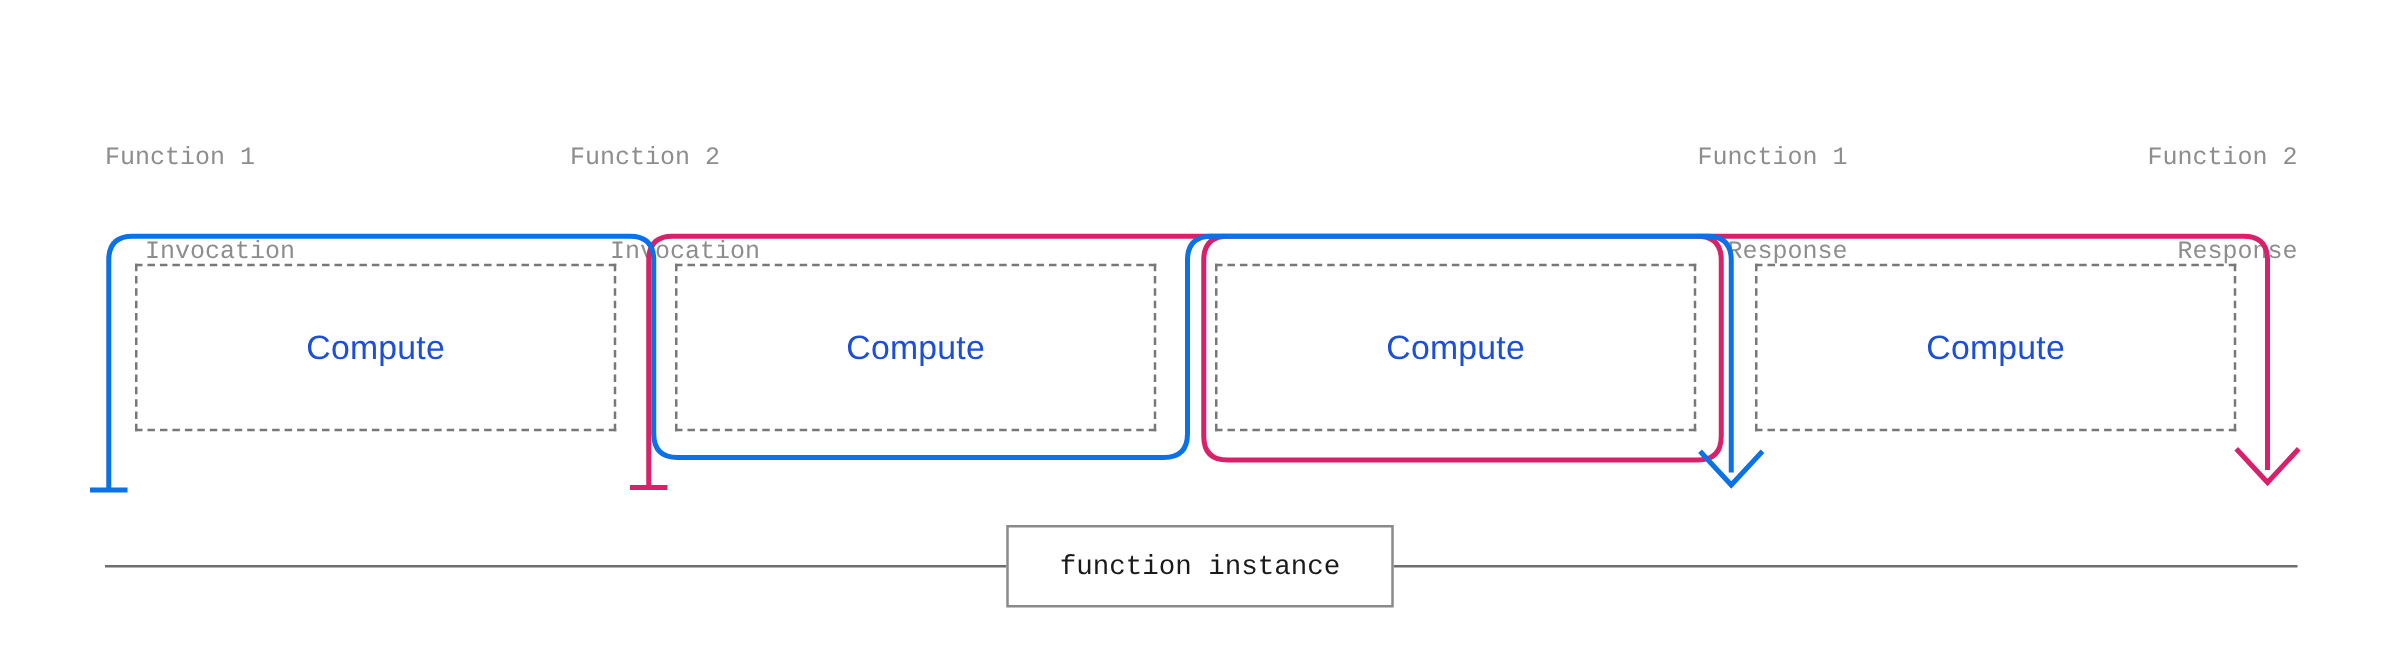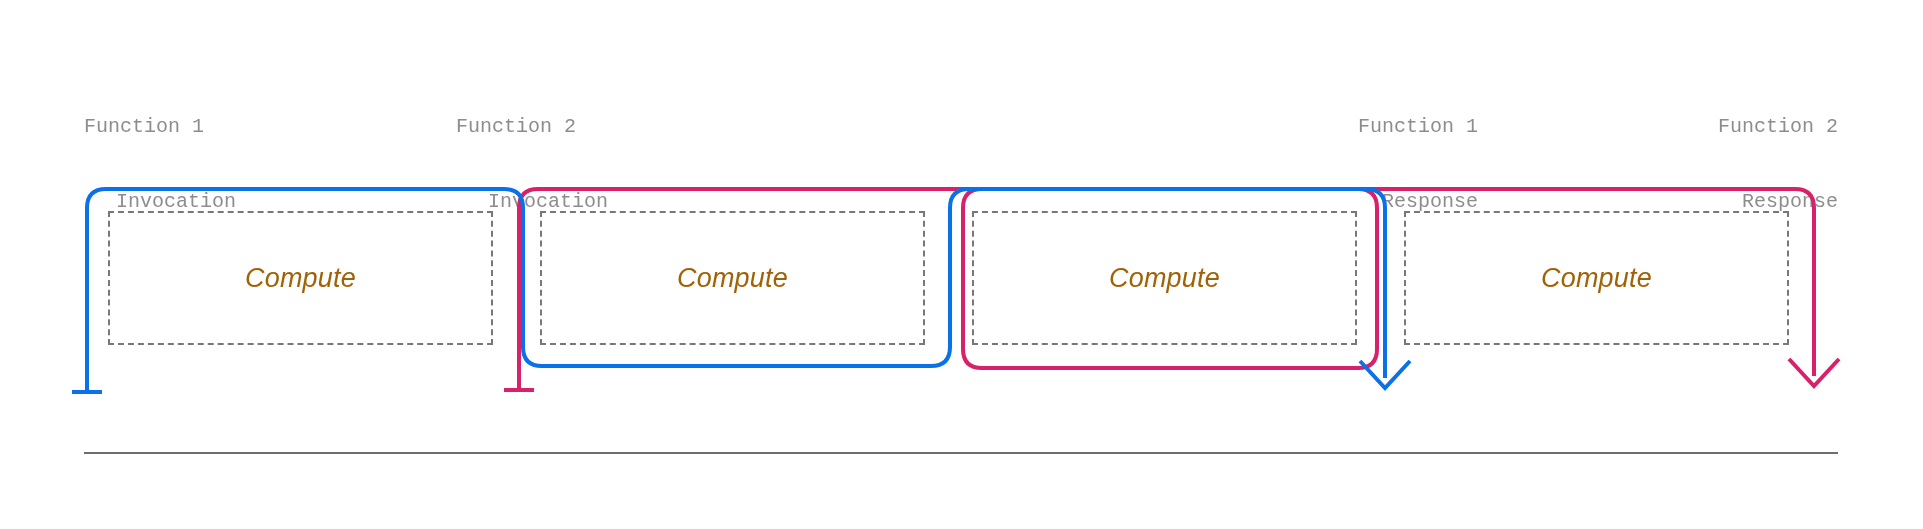--- a/index.html
+++ b/index.html
@@ -59,23 +59,22 @@
     box-sizing: border-box;
     border: 2px dashed #787878;
     display: flex;
     align-items: center;
     justify-content: center;
     background: transparent;
   }
   .compute-label {
     font-family: "Liberation Sans", sans-serif;
     font-size: 27px;
-    color: #a16207;
+    color: #1d4ed8;
     letter-spacing: 0.2px;
-    font-style: italic;
   }
   #compute-box-1 { left: 108px;  top: 195px; width: 385px; height: 134px; }
   #compute-box-2 { left: 540px;  top: 195px; width: 385px; height: 134px; }
   #compute-box-3 { left: 972px;  top: 195px; width: 385px; height: 134px; }
   #compute-box-4 { left: 1404px; top: 195px; width: 385px; height: 134px; }
 
   
   #instance-rule {
     position: absolute;
     left: 84px;
@@ -183,14 +182,17 @@
     <span class="compute-label">Compute</span>
   </div>
   <div class="compute-box" id="compute-box-3">
     <span class="compute-label">Compute</span>
   </div>
   <div class="compute-box" id="compute-box-4">
     <span class="compute-label">Compute</span>
   </div>
 
   <div id="instance-rule"></div>
+  <div id="instance-box">
+    <span class="instance-label">function instance</span>
+  </div>
 
 </div>
 
 </body></html>

